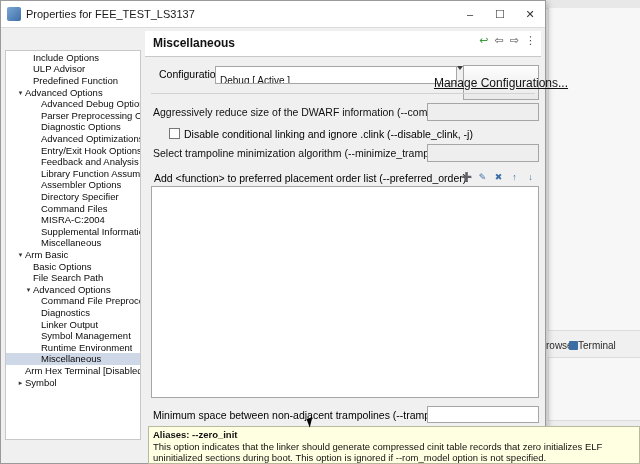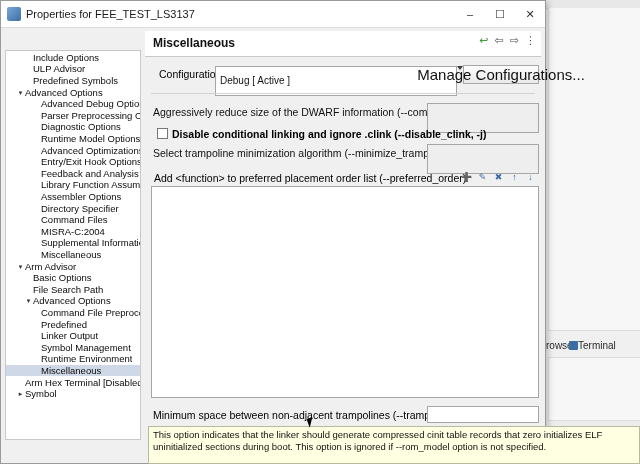--- a/index.html
+++ b/index.html
@@ -231,44 +231,45 @@
     font-size: 10.5px;
   }
   .combo {
     border: 1px solid #a6a6a6;
     background: #ffffff;
     box-sizing: border-box;
     position: relative;
     font-size: 10px;
     color: #111;
     padding: 8px 18px 2px 4px;
-    height: 30px;
+    height: 18px;
     line-height: 12px;
     white-space: nowrap;
     overflow: hidden;
   }
   .combo.disabled { background: #eeeeee; color: #777; }
   #config-combo {
     position: absolute;
     left: 70px; top: 2px;
     width: 242px;
   }
   .manage-btn {
     position: absolute;
     left: 318px; top: 1px;
-    width: 76px; height: 19px;
+    width: 76px; height: 35px;
     border: 1px solid #a6a6a6;
     background: linear-gradient(#fdfdfd,#e9e9e9);
     box-sizing: border-box;
-    font-size: 15px;
+    font-size: 12px;
     color: #111;
     display: flex;
     align-items: center;
     justify-content: center;
     white-space: nowrap;
+    text-decoration: underline;
   }
 
   .divider {
     position: absolute;
     left: 6px; top: 62px;
     width: 384px;
     height: 1px;
     background: #d2d2d2;
   }
 
@@ -286,24 +287,23 @@
     color: #101010;
     white-space: nowrap;
   }
   .opt-combo {
     position: absolute;
     left: 282px; top: 0px;
     width: 112px;
   }
   .checkbox-row {
     position: absolute;
-    left: 4px;
+    left: 16px;
     width: 396px;
     height: 18px;
-    font-weight: bold;
   }
   .cb {
     position: absolute;
     left: 8px; top: 2px;
     width: 11px; height: 11px;
     border: 1px solid #767676;
     background: #ffffff;
     box-sizing: border-box;
   }
   .cb-label {
@@ -448,21 +448,21 @@
             <span class="tree-label">Include Options</span>
           </div>
           <div class="tree-row">
             <span style="display: inline-block; width: 16px; flex: 0 0 auto;"></span>
             <span class="twisty"></span>
             <span class="tree-label">ULP Advisor</span>
           </div>
           <div class="tree-row">
             <span style="display: inline-block; width: 16px; flex: 0 0 auto;"></span>
             <span class="twisty"></span>
-            <span class="tree-label">Predefined Symbols</span>
+            <span class="tree-label">Predefined Function</span>
           </div>
           <div class="tree-row">
             <span style="display: inline-block; width: 8px; flex: 0 0 auto;"></span>
             <span class="twisty">▾</span>
             <span class="tree-label">Advanced Options</span>
           </div>
           <div class="tree-row">
             <span style="display: inline-block; width: 24px; flex: 0 0 auto;"></span>
             <span class="twisty"></span>
             <span class="tree-label">Advanced Debug Option</span>
@@ -473,25 +473,20 @@
             <span class="tree-label">Parser Preprocessing Opt</span>
           </div>
           <div class="tree-row">
             <span style="display: inline-block; width: 24px; flex: 0 0 auto;"></span>
             <span class="twisty"></span>
             <span class="tree-label">Diagnostic Options</span>
           </div>
           <div class="tree-row">
             <span style="display: inline-block; width: 24px; flex: 0 0 auto;"></span>
             <span class="twisty"></span>
-            <span class="tree-label">Runtime Model Options</span>
-          </div>
-          <div class="tree-row">
-            <span style="display: inline-block; width: 24px; flex: 0 0 auto;"></span>
-            <span class="twisty"></span>
             <span class="tree-label">Advanced Optimizations</span>
           </div>
           <div class="tree-row">
             <span style="display: inline-block; width: 24px; flex: 0 0 auto;"></span>
             <span class="twisty"></span>
             <span class="tree-label">Entry/Exit Hook Options</span>
           </div>
           <div class="tree-row">
             <span style="display: inline-block; width: 24px; flex: 0 0 auto;"></span>
             <span class="twisty"></span>
@@ -528,21 +523,21 @@
             <span class="tree-label">Supplemental Informatic</span>
           </div>
           <div class="tree-row">
             <span style="display: inline-block; width: 24px; flex: 0 0 auto;"></span>
             <span class="twisty"></span>
             <span class="tree-label">Miscellaneous</span>
           </div>
           <div class="tree-row">
             <span style="display: inline-block; width: 8px; flex: 0 0 auto;"></span>
             <span class="twisty">▾</span>
-            <span class="tree-label">Arm Advisor</span>
+            <span class="tree-label">Arm Basic</span>
           </div>
           <div class="tree-row">
             <span style="display: inline-block; width: 16px; flex: 0 0 auto;"></span>
             <span class="twisty"></span>
             <span class="tree-label">Basic Options</span>
           </div>
           <div class="tree-row">
             <span style="display: inline-block; width: 16px; flex: 0 0 auto;"></span>
             <span class="twisty"></span>
             <span class="tree-label">File Search Path</span>
@@ -553,21 +548,21 @@
             <span class="tree-label">Advanced Options</span>
           </div>
           <div class="tree-row">
             <span style="display: inline-block; width: 24px; flex: 0 0 auto;"></span>
             <span class="twisty"></span>
             <span class="tree-label">Command File Preproce</span>
           </div>
           <div class="tree-row">
             <span style="display: inline-block; width: 24px; flex: 0 0 auto;"></span>
             <span class="twisty"></span>
-            <span class="tree-label">Predefined</span>
+            <span class="tree-label">Diagnostics</span>
           </div>
           <div class="tree-row">
             <span style="display: inline-block; width: 24px; flex: 0 0 auto;"></span>
             <span class="twisty"></span>
             <span class="tree-label">Linker Output</span>
           </div>
           <div class="tree-row">
             <span style="display: inline-block; width: 24px; flex: 0 0 auto;"></span>
             <span class="twisty"></span>
             <span class="tree-label">Symbol Management</span>
@@ -657,16 +652,17 @@
         <div class="bot-label">Zero initialize ELF uninitialized sections (--zero_init)</div>
         <div class="combo bot-combo disabled"></div>
       </div>
 
     </div>
 
   </div>
 </div>
 
 <div class="tooltip">
+  <div><b>Aliases: --zero_init</b></div>
   <div>This option indicates that the linker should generate compressed cinit table records that zero initializes ELF uninitialized sections during boot. This option is ignored if --rom_model option is not specified.</div>
 </div>
 
 <div class="cursor"></div>
 
 </body></html>

